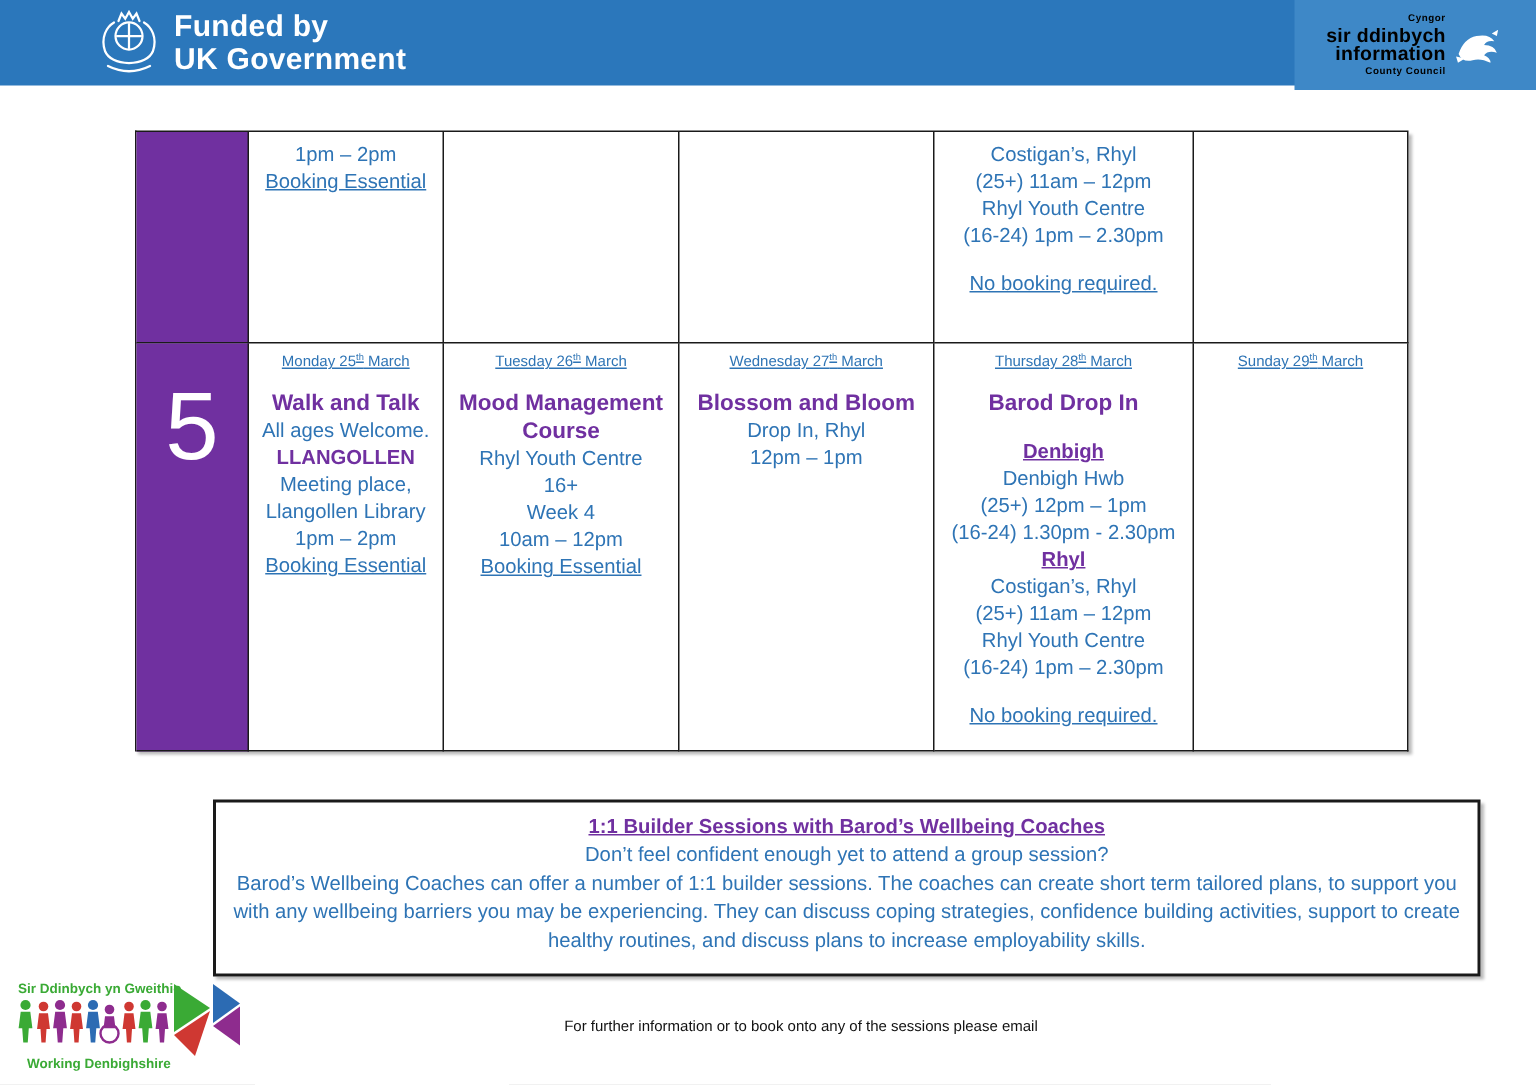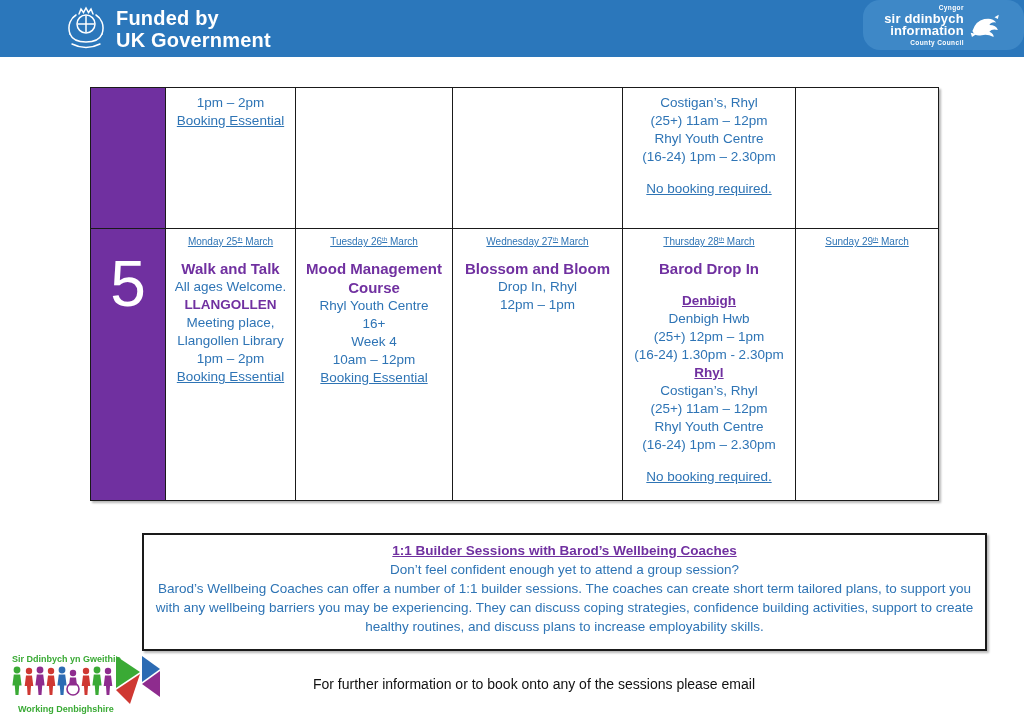--- a/index.html
+++ b/index.html
@@ -16,21 +16,21 @@
   }
   *{margin:0;padding:0;box-sizing:border-box;}
   html,body{background:#e8e8e8;}
   body{font-family:"Liberation Sans", sans-serif;}
   .page{position:relative;width:1024px;height:723px;background:#ffffff;overflow:hidden;margin:0 auto;}
 
   
   .banner{position:absolute;left:0;top:0;width:1024px;height:57px;background:var(--banner-blue);}
   .crest{position:absolute;left:62px;top:6px;}
   .funded{position:absolute;left:116px;top:7px;color:#fff;font-size:20px;font-weight:bold;line-height:22px;letter-spacing:.2px;}
-  .denb-square{position:absolute;right:0;top:0;width:161px;height:50px;background:var(--light-blue-square);display:flex;align-items:center;justify-content:center;gap:5px;color:#ffffff;border-radius:17px;}
+  .denb-square{position:absolute;right:0;top:0;width:161px;height:60px;background:var(--light-blue-square);display:flex;align-items:center;justify-content:center;gap:5px;color:#000000;}
   .denb-text{text-align:right;line-height:11px;}
   .denb-tiny{font-size:6.5px;font-weight:bold;letter-spacing:.4px;display:block;}
   .denb-main{font-size:13px;font-weight:bold;letter-spacing:.2px;display:block;line-height:12px;}
 
   
   .cal-table{position:absolute;left:90px;top:87px;display:grid;
     grid-template-columns:75px 130px 157px 170px 173px 143px;
     grid-template-rows:141px 272px;
     border-top:1px solid var(--border-black);border-left:1px solid var(--border-black);
     box-shadow:2px 2px 2px rgba(0,0,0,.28);background:#fff;}
@@ -53,21 +53,21 @@
 
   
   .builder-box{position:absolute;left:103px;top:533px;width:845px;height:118px;
     border:2px solid var(--border-black);box-shadow:2px 2px 2px rgba(0,0,0,.28);
     background:#fff;text-align:center;padding:6px 10px 0 10px;margin-left:39px;}
   .builder-title{color:var(--accent-purple);font-weight:bold;font-size:13.5px;text-decoration:underline;line-height:19px;}
   .builder-sub{color:var(--text-blue);font-size:13.5px;line-height:19px;}
   .builder-body{color:var(--text-blue);font-size:13.5px;line-height:19px;}
 
   
-  .contact{position:absolute;left:0;right:0;top:673px;text-align:center;color:#111;font-size:14px;line-height:23px;padding-left:44px;}
+  .contact{position:absolute;left:0;right:0;top:673px;text-align:center;color:#111;font-size:10px;line-height:23px;padding-left:44px;}
   .wd-logo{position:absolute;left:8px;top:650px;}
   .lu-logo{position:absolute;left:903px;top:657px;width:112px;text-align:center;color:var(--levelling-navy);}
   .lu-powered{font-size:6px;font-weight:bold;letter-spacing:3px;line-height:10px;}
   .lu-main{font-size:17px;font-weight:800;letter-spacing:.5px;line-height:19px;}
   .lu-up-row{display:flex;align-items:center;justify-content:center;gap:5px;}
   .lu-dash{width:16px;height:3px;background:var(--levelling-navy);}
 </style>
 </head>
 <body>
 

